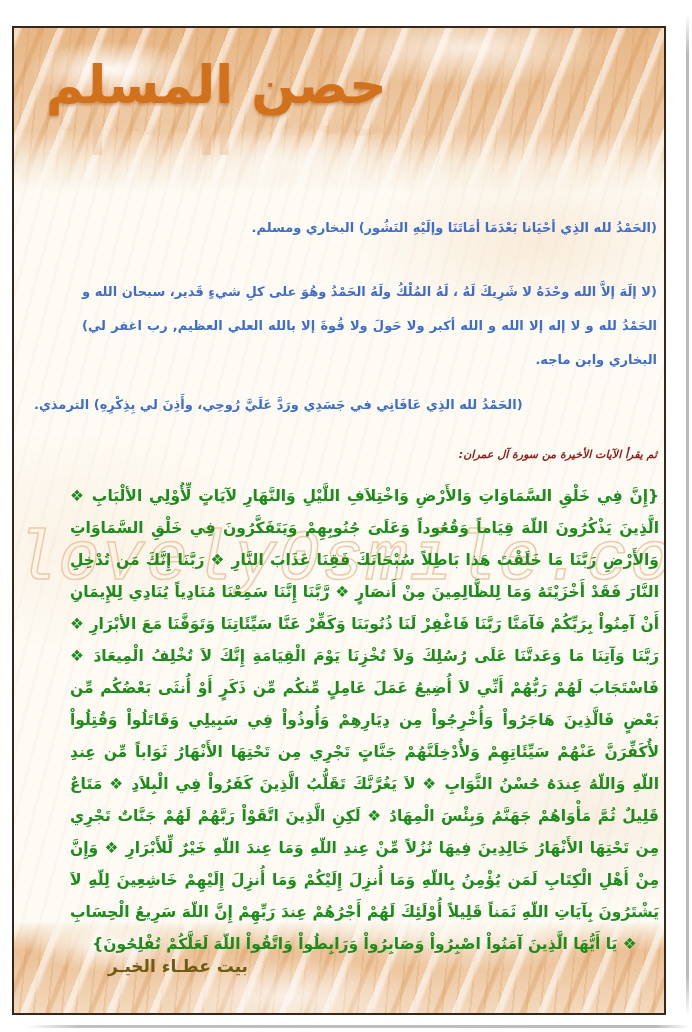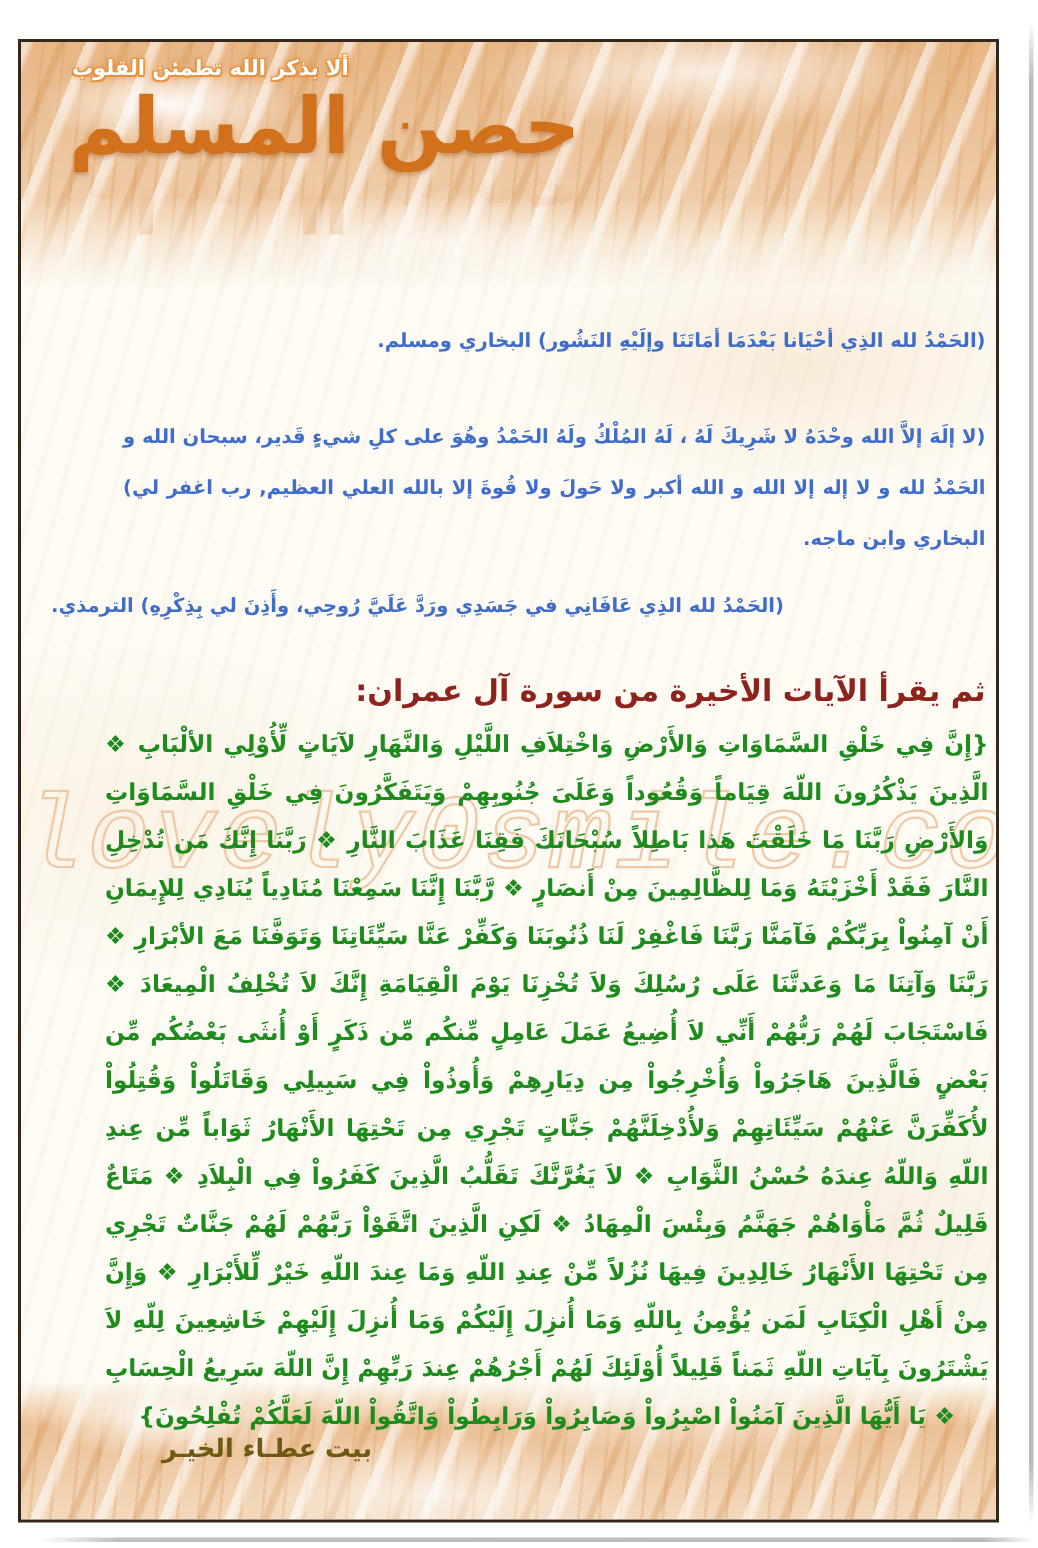--- a/index.html
+++ b/index.html
@@ -63,21 +63,21 @@
   }
   .dhikr{
     position:absolute;left:20px;right:7px;direction:rtl;
     font-size:13px;font-weight:bold;color:#3f6dc9;line-height:34px;z-index:3;
   }
   .dhikr-1{top:183px;text-align:right;}
   .dhikr-2{top:247px;text-align:justify;text-align-last:right;margin-left:48px;}
   .dhikr-3{top:360px;text-align:left;}
   .instruction{
     position:absolute;top:420px;left:20px;right:7px;direction:rtl;text-align:right;
-    font-size:20px;font-weight:bold;color:#8e231d;z-index:3;
+    font-size:11px;font-weight:bold;color:#8e231d;z-index:3;font-style:italic;
   }
   .quran{
     position:absolute;top:452px;left:20px;right:5px;direction:rtl;
     text-align:justify;text-align-last:center;
     font-size:15.5px;font-weight:bold;color:#1d8c1d;line-height:32px;z-index:3;margin-left:36px;
   }
   
   .watermark{
     position:absolute;top:498px;left:0;right:0;text-align:center;z-index:2;
     font-family:Liberation Mono, monospace;font-style:italic;
@@ -105,21 +105,20 @@
   }
 </style>
 </head>
 <body>
 
 <div class="sheet">
 
   <div class="band-top grunge"></div>
   <div class="band-bottom grunge"></div>
 
-  <div class="tagline">ألا بذكر الله تطمئن القلوب</div>
 
   <div class="logo-wrap">
     <div class="logo">حصن المسلم</div>
     <div class="logo-mirror">حصن المسلم</div>
   </div>
 
 
   <div class="dhikr dhikr-1"><span>(الحَمْدُ لله الذِي أحْيَانا بَعْدَمَا أمَاتَنَا وإلَيْهِ النَشُور)</span> <span>البخاري ومسلم.</span></div>
 
   <div class="dhikr dhikr-2"><span>(لا إلَهَ إلاَّ الله وحْدَهُ لا شَرِيكَ لَهُ ، لَهُ المُلْكُ ولَهُ الحَمْدُ وهُوَ على كلِ شيءٍ قَدير، سبحان الله و الحَمْدُ لله و لا إله إلا الله و الله أكبر ولا حَولَ ولا قُوةَ إلا بالله العلي العظيم, رب اغفر لي)</span> <span>البخاري وابن ماجه.</span></div>

